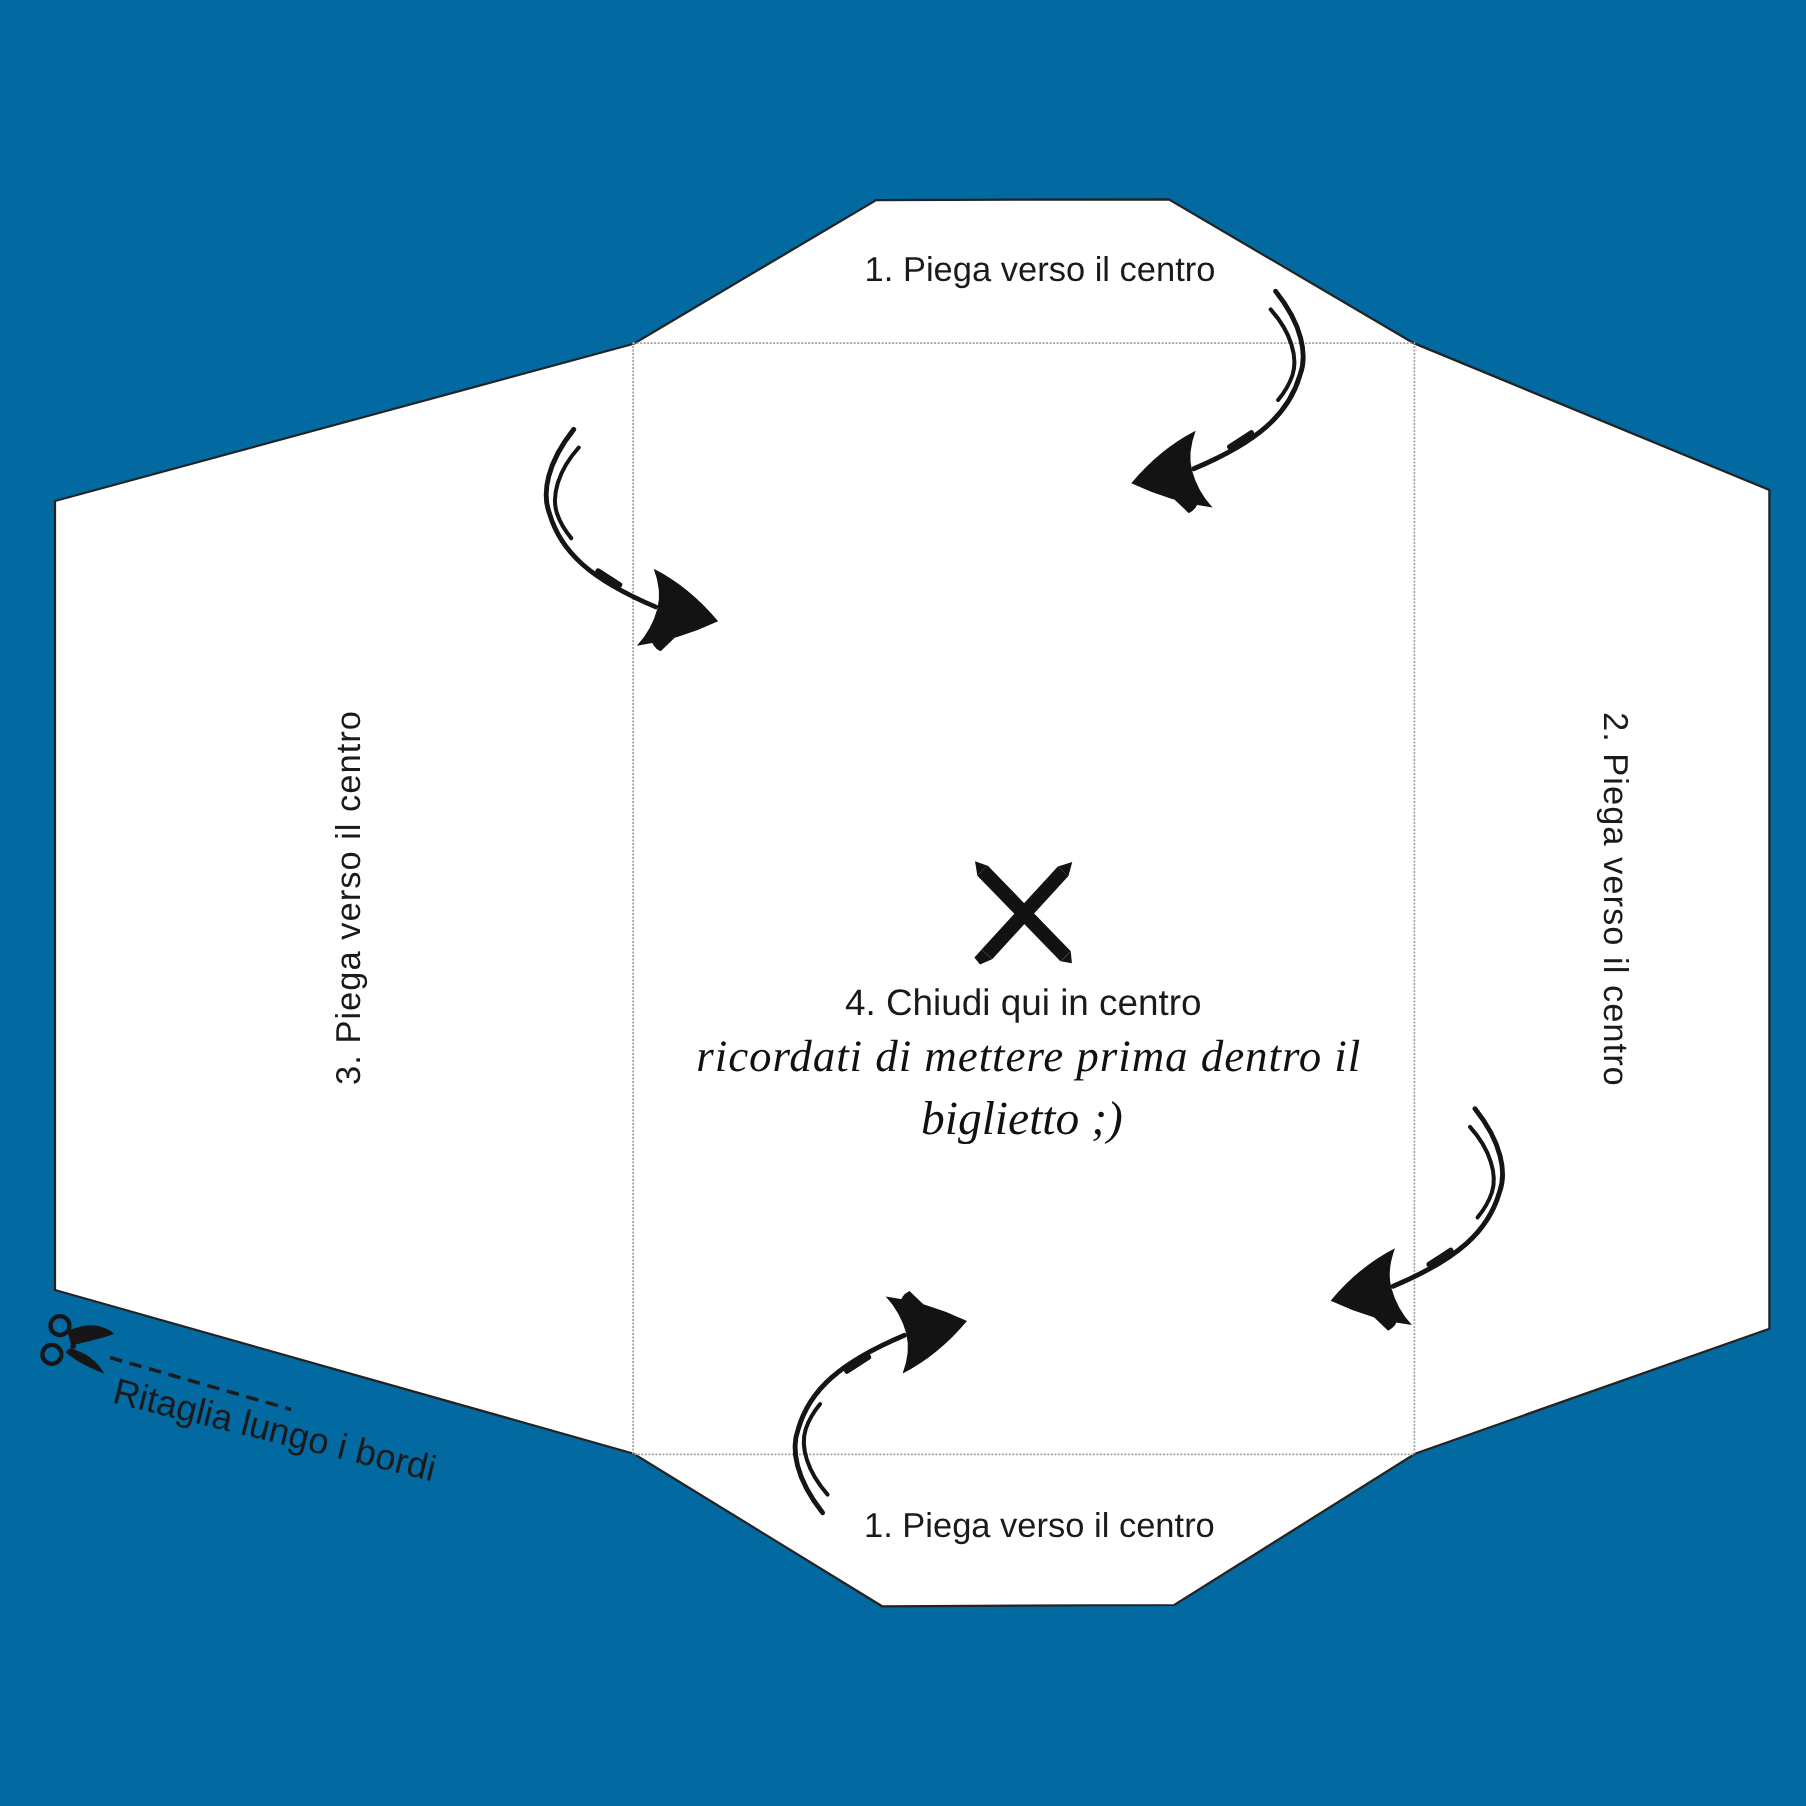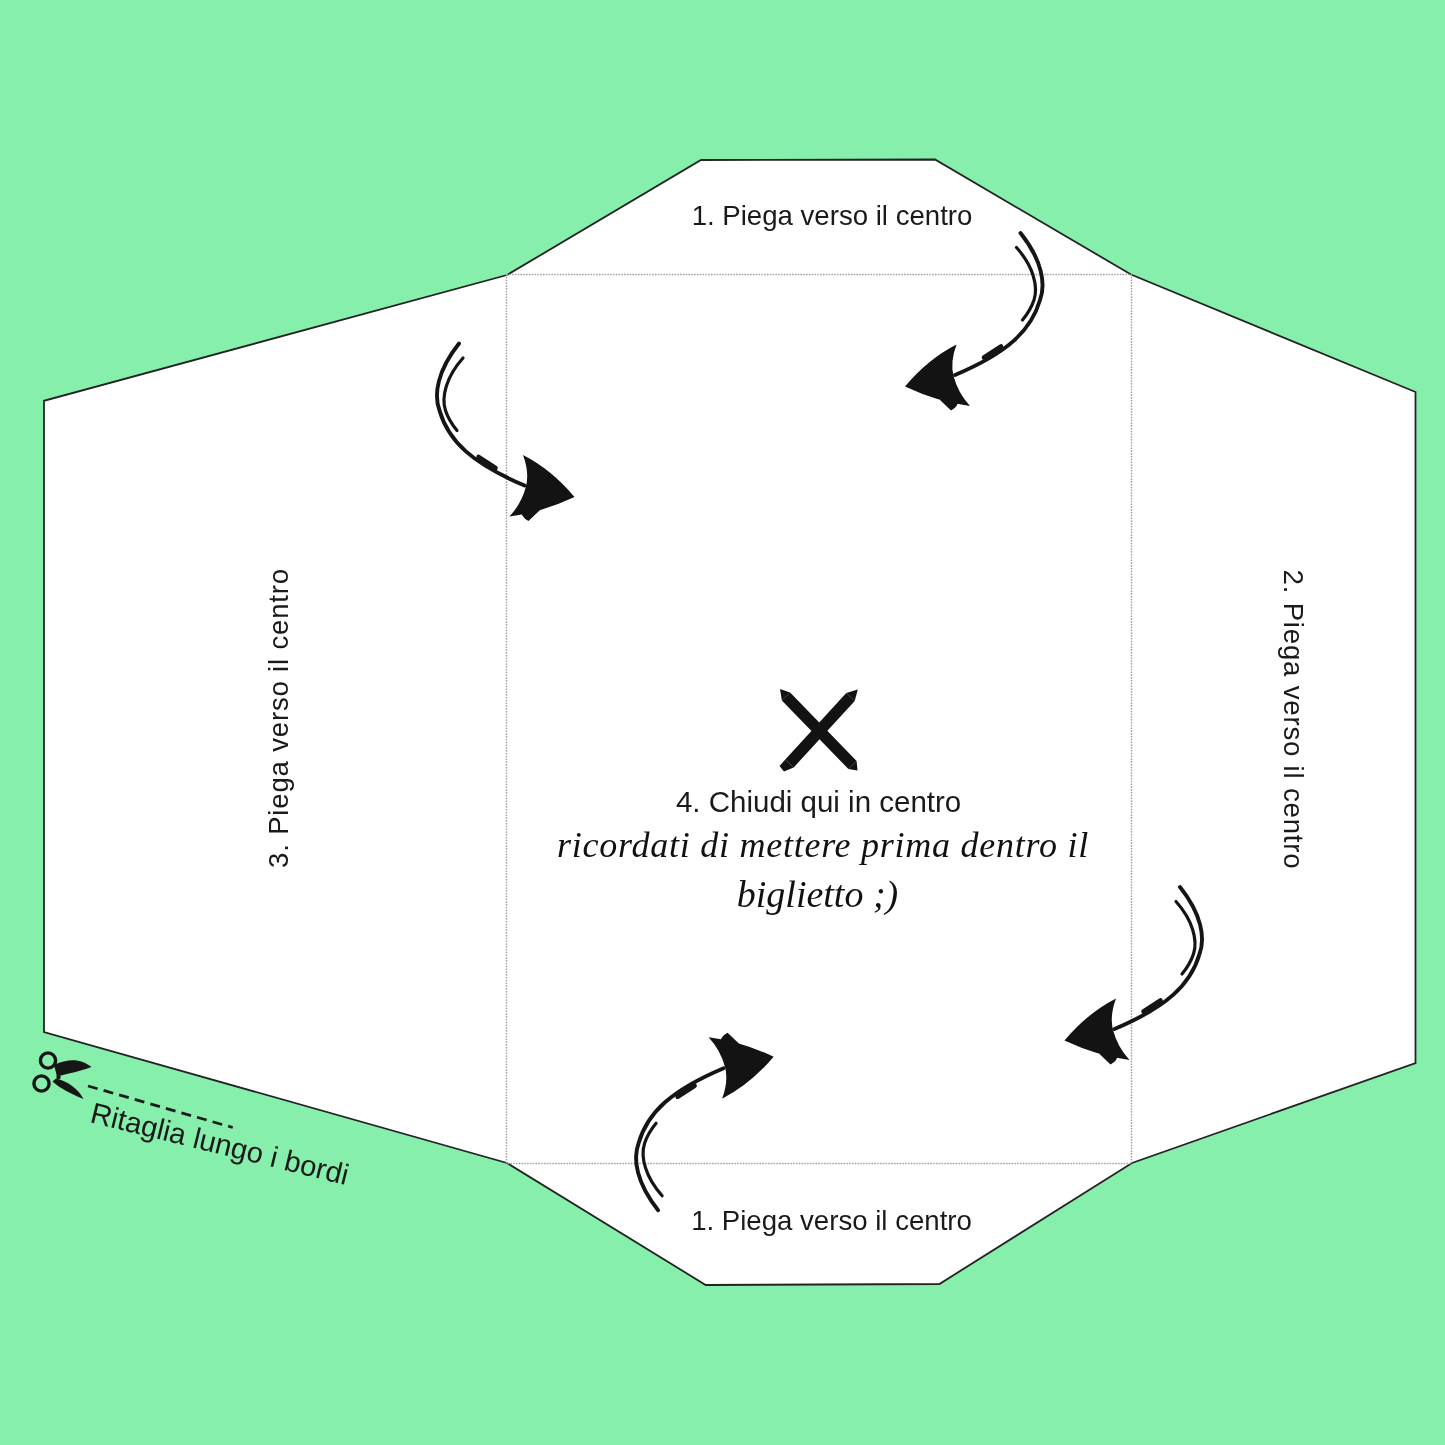--- a/index.html
+++ b/index.html
@@ -1,16 +1,16 @@
 <!DOCTYPE html>
 <html><head>
 <meta charset="utf-8">
 <style>
   html,body{margin:0;padding:0;background:#ffffff;}
-  .page{position:relative;width:1445px;height:1445px;background:#86efac;overflow:hidden;}
+  .page{position:relative;width:1445px;height:1445px;background:#0369a1;overflow:hidden;}
   svg{position:absolute;left:0;top:0;}
   text{font-family:"Liberation Sans",sans-serif;fill:#1a1a1a;}
   .lbl{font-size:27.6px;letter-spacing:0px;}
   .lblv{font-size:27.6px;letter-spacing:0.8px;}
   .script{font-family:"Liberation Serif",serif;font-style:italic;fill:#111;}
 </style>
 </head>
 <body>
 <div class="page">
 <svg width="1445" height="1445" viewBox="0 0 1445 1445">

